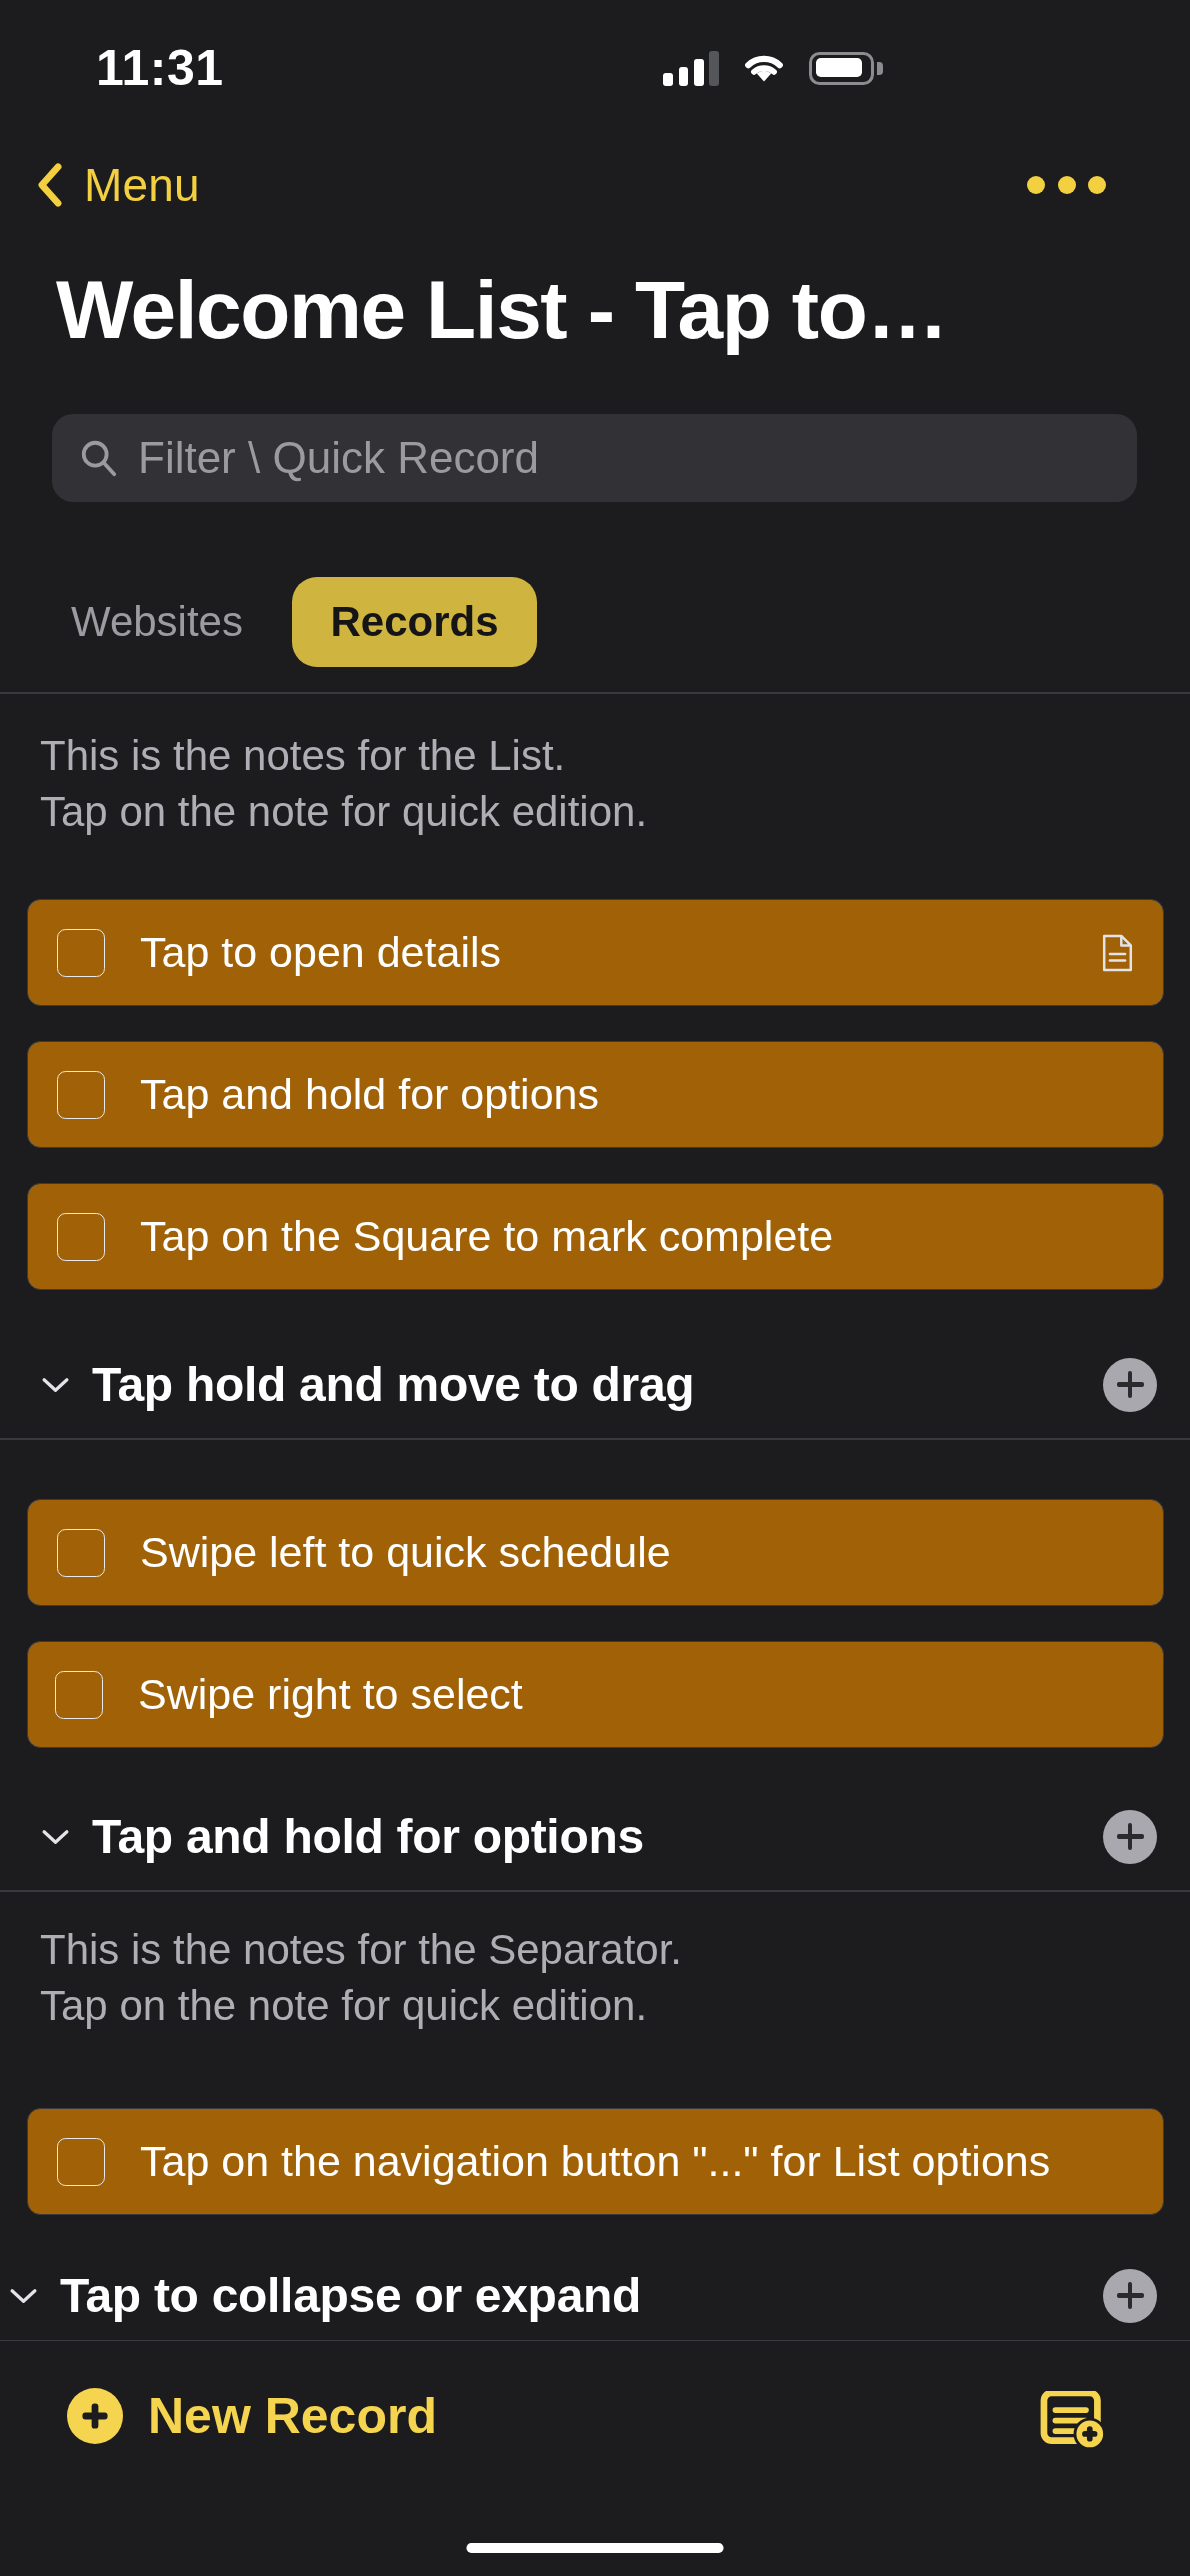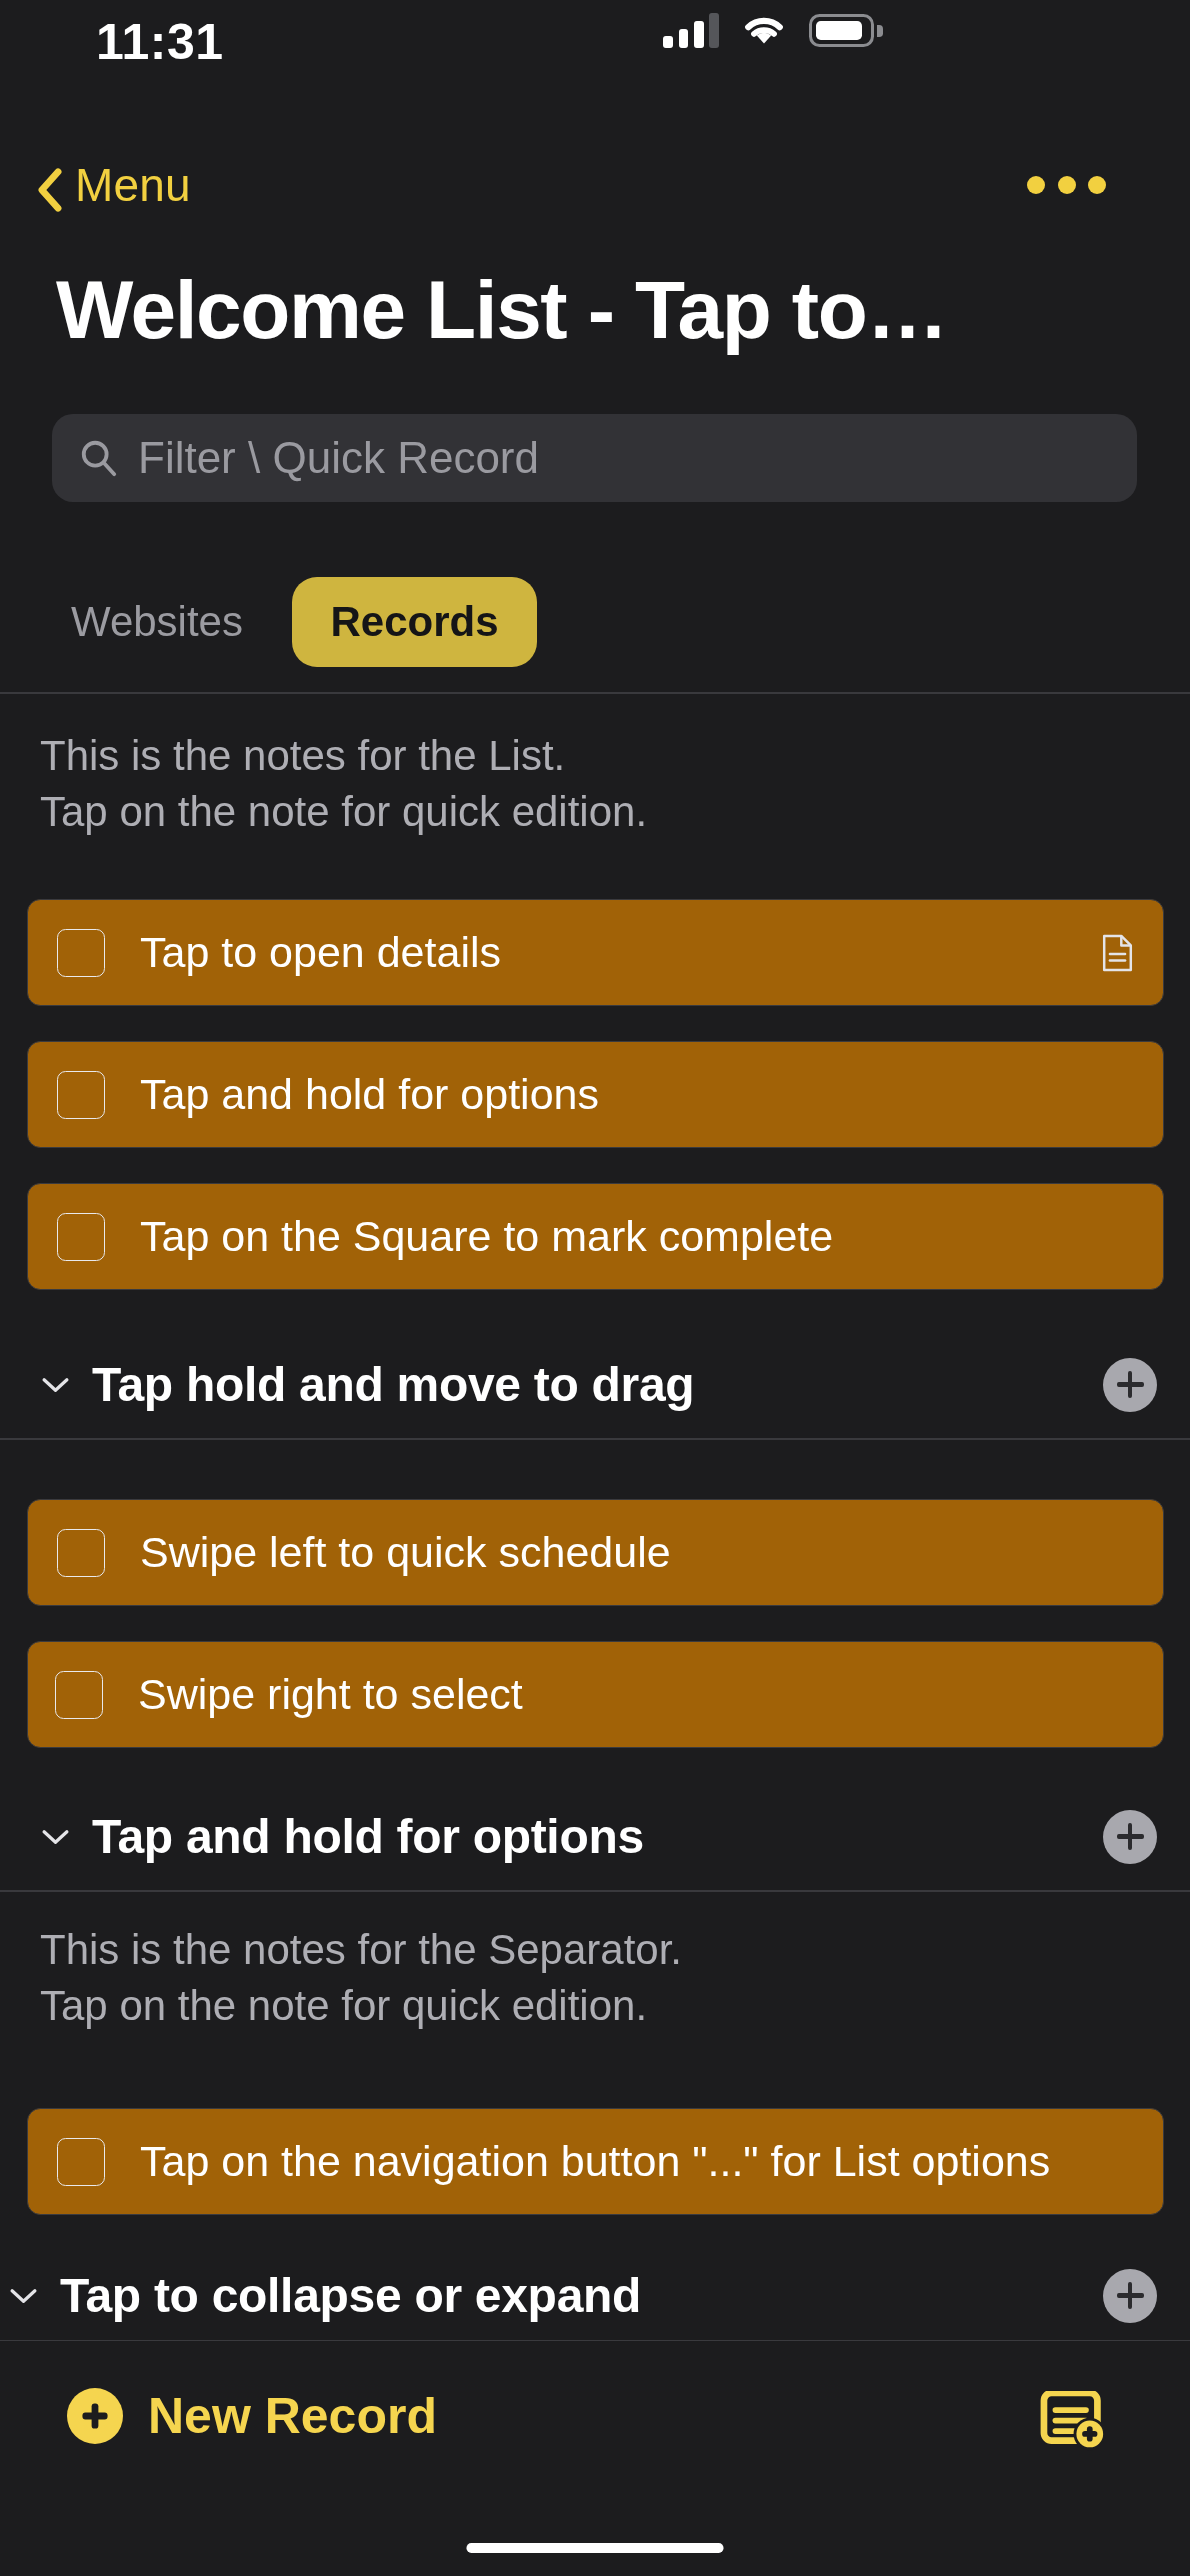--- a/index.html
+++ b/index.html
@@ -7,21 +7,21 @@
     width:1190px; height:2576px;
     background:#1c1c1e;
     font-family:"Liberation Sans", sans-serif;
     overflow:hidden;
   }
   body { position:relative; }
 
   
   .statusbar {
     position:absolute; top:0; left:0; width:962px; height:123px;
-    display:flex; align-items:flex-start; justify-content:space-between;
+    display:flex; align-items:center; justify-content:space-between;
     padding:0 88px 0 96px;
   }
   .status-time {
     color:#ffffff; font-size:50px; font-weight:600; letter-spacing:0.5px;
     margin-top:13.4px;
   }
   .status-icons { display:flex; align-items:center; gap:23px; margin-top:13.4px; }
   .sig { display:flex; align-items:flex-end; gap:5.8px; height:35px; }
   .sig i { display:block; width:9.6px; background:#ffffff; border-radius:2.9px; }
   .sig i:nth-child(1){ height:12.5px; }
@@ -41,21 +41,21 @@
     position:absolute; right:-8.6px; top:10.5px; width:5.8px; height:12.5px;
     background:#8b8c90; border-radius:0 3.8px 3.8px 0;
   }
 
   
   .navbar {
     position:absolute; top:142px; left:0; width:1190px; height:86px;
     display:flex; align-items:center; justify-content:space-between;
     padding:0 84px 0 35px;
   }
-  .back-btn { display:flex; align-items:flex-end; gap:11px; cursor:pointer; }
+  .back-btn { display:flex; align-items:center; gap:20px; cursor:pointer; }
   .chev-left { width:29px; height:44px; flex:none; }
   .back-label { color:#f2d040; font-size:46px; font-weight:400; letter-spacing:0.2px; }
   .more-btn { display:flex; align-items:center; gap:12.5px; cursor:pointer; }
   .more-btn span { width:18px; height:18px; border-radius:50%; background:#f2d040; display:block; }
 
   
   .page-title {
     position:absolute; top:263px; left:56px; width:1083px;
     color:#ffffff; font-size:82px; font-weight:700; letter-spacing:-1.4px;
     white-space:nowrap; overflow:hidden;

